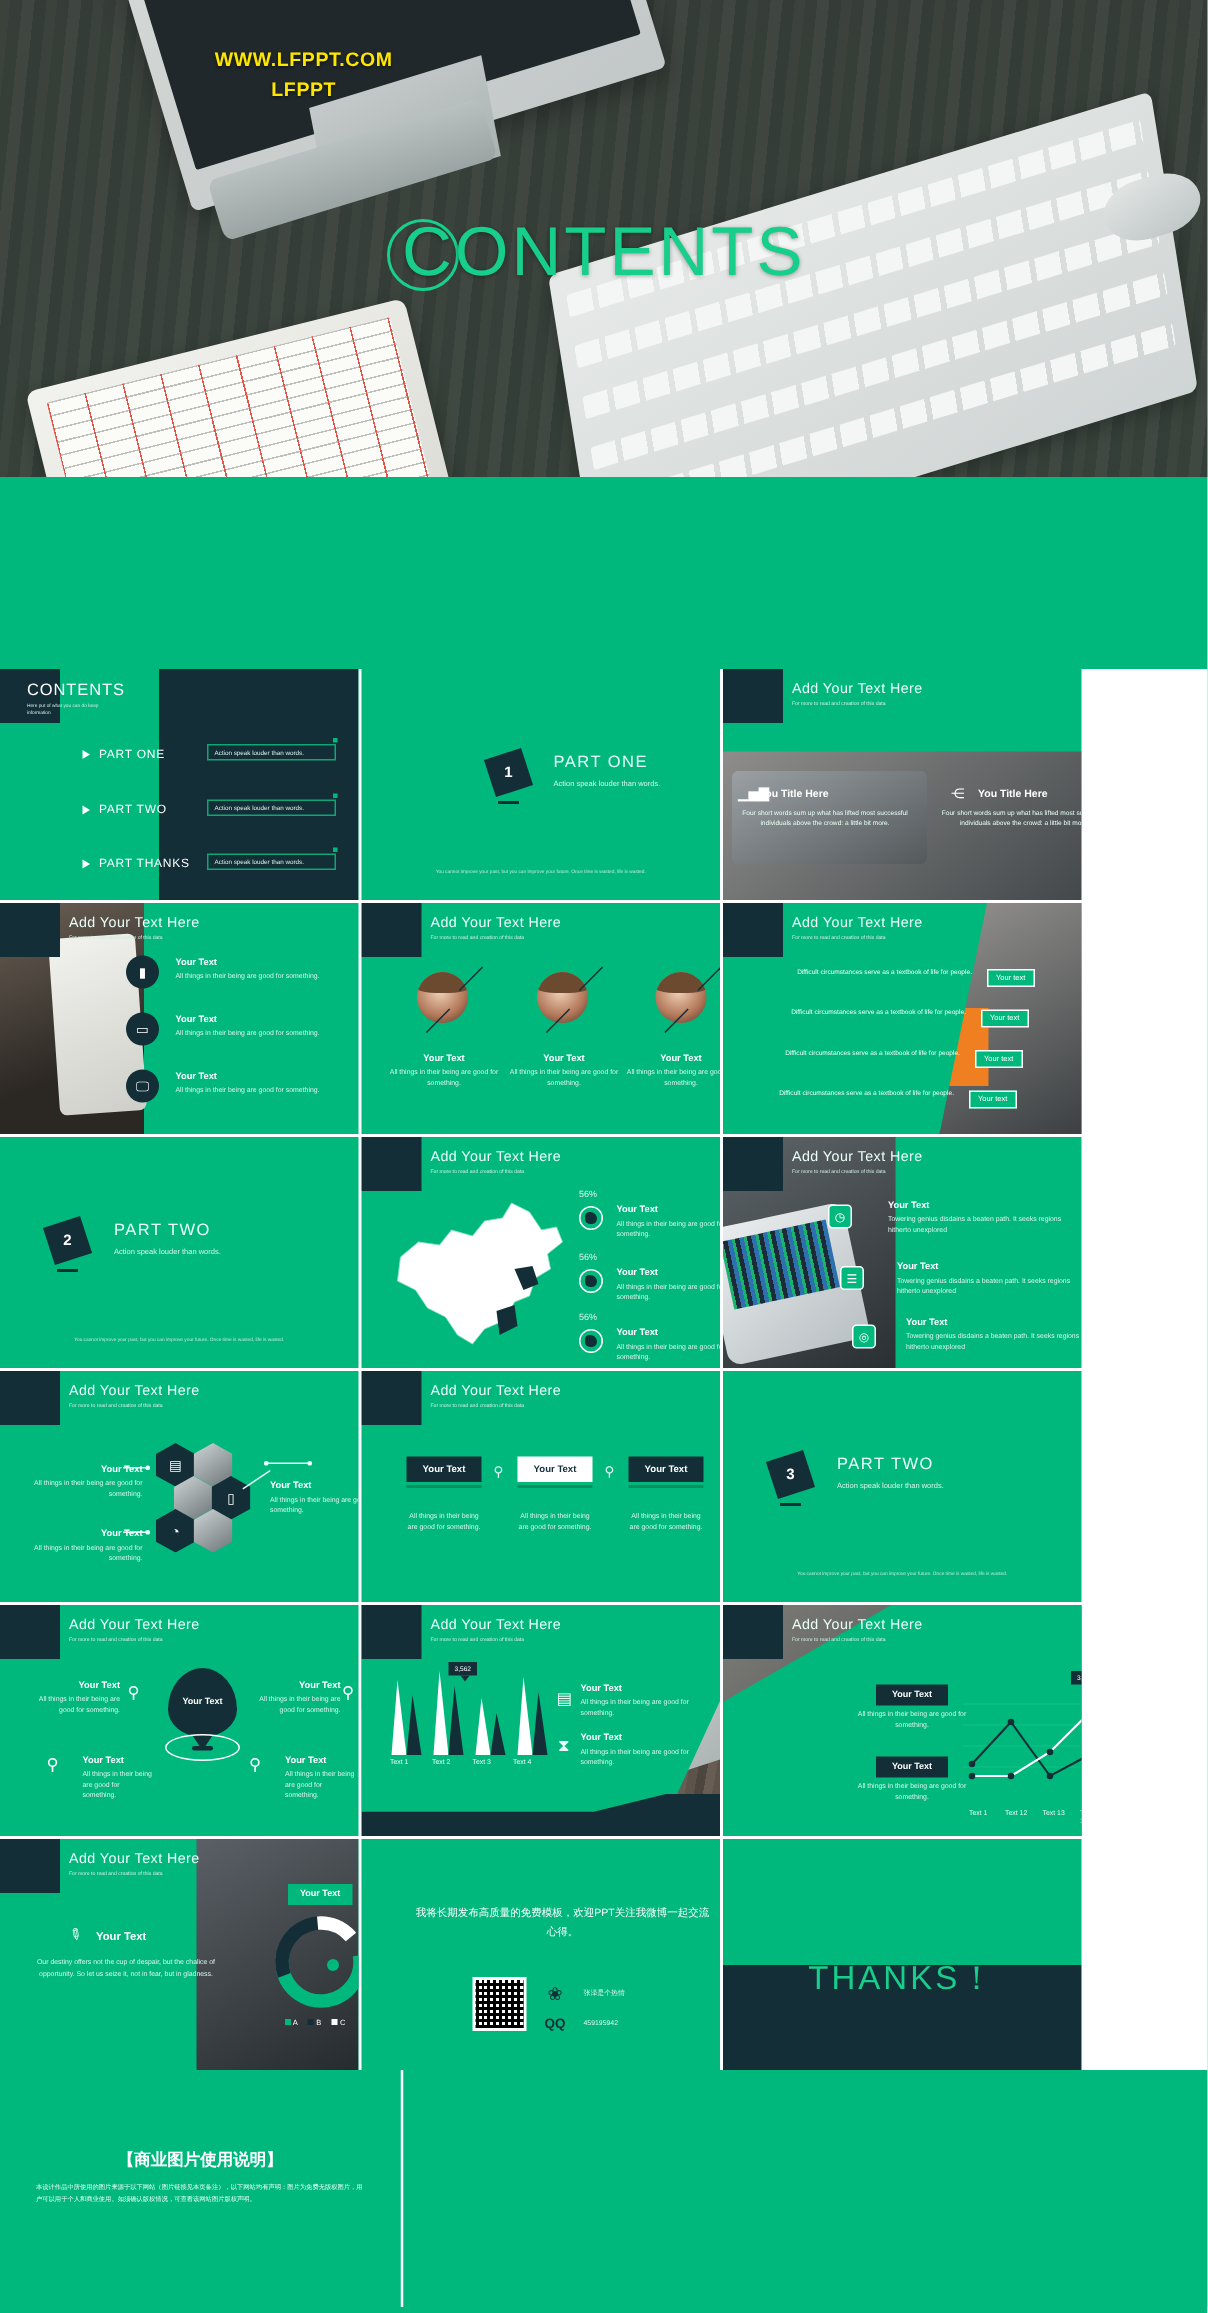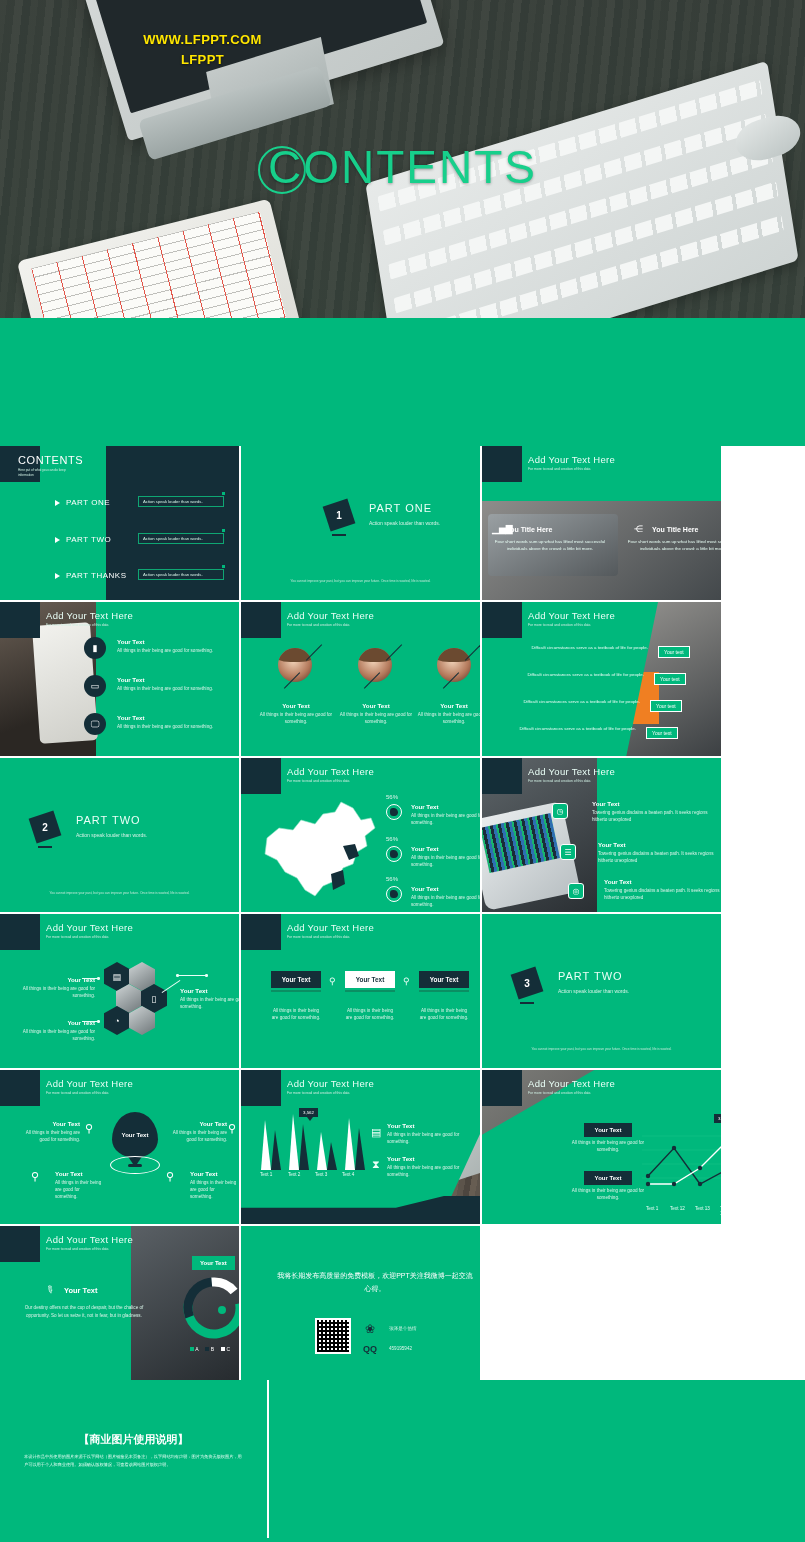--- a/index.html
+++ b/index.html
@@ -149,21 +149,21 @@
     background:
       repeating-linear-gradient(90deg,#000 0 2px,#fff 2px 4px),
       repeating-linear-gradient(0deg,#000 0 2px,#fff 2px 4px);
     background-blend-mode:multiply; }
 
   .thanks{ position:absolute; left:0; right:0; top:78px; text-align:center;
     font-size:22px; color:#17cf8b; letter-spacing:2px; }
   .thanks-dark{ position:absolute; left:0; right:0; top:84px; height:70px; background:#142e38; }
 
   
-  .bottom{ position:relative; width:805px; height:158px; display:flex;font-family:Liberation Mono, monospace; }
+  .bottom{ position:relative; width:805px; height:158px; display:flex; }
   .binfo{ width:267px; height:158px; background:#00b87c; color:#fff; position:relative; }
   .binfo h4{ position:absolute; left:0; right:0; top:52px; text-align:center;
     font-size:11px; font-weight:bold; }
   .binfo p{ position:absolute; left:24px; right:24px; top:74px; font-size:4.2px;
     line-height:1.9; color:#e6fff5; }
   .bgap{ width:2px; background:#fff; }
   .blog{ width:266px; height:158px; background:#aebdf0; display:flex;
     align-items:center; justify-content:center; }
   .blog-in{ width:238px; height:132px; background:#fff; display:flex; flex-direction:column;
     align-items:center; justify-content:center; gap:6px; }
@@ -570,20 +570,24 @@
       <div style="position:absolute;left:34px;top:44px;width:200px;text-align:center;font-size:7px;line-height:1.8;color:#fff">我将长期发布高质量的免费模板，欢迎PPT关注我微博一起交流心得。</div>
       <div class="qr" style="left:74px;top:92px;width:36px;height:36px">
           <i></i>
         </div>
       <div style="position:absolute;left:124px;top:96px;font-size:12px;color:#142e38">❀</div>
       <div style="position:absolute;left:148px;top:100px;font-size:4.6px;color:#d9f4e9">张泽是个热情</div>
       <div style="position:absolute;left:122px;top:118px;font-size:9px;font-weight:bold;color:#142e38">QQ</div>
       <div style="position:absolute;left:148px;top:120px;font-size:4.6px;color:#d9f4e9">459195942</div>
     </div>
 
+    <div class="slide">
+      <div class="thanks-dark"></div>
+      <div class="thanks">THANKS！</div>
+    </div>
 
   </div>
 
   <div class="bottom">
     <div class="binfo">
       <h4>【商业图片使用说明】</h4>
       <p>本设计作品中所使用的图片来源于以下网站（图片链接见本页备注），以下网站均有声明：图片为免费无版权图片，用户可以用于个人和商业使用。如须确认版权情况，可查看该网站图片版权声明。</p>
     </div>
     <div class="bgap"></div>
     <div class="bfill"></div>

